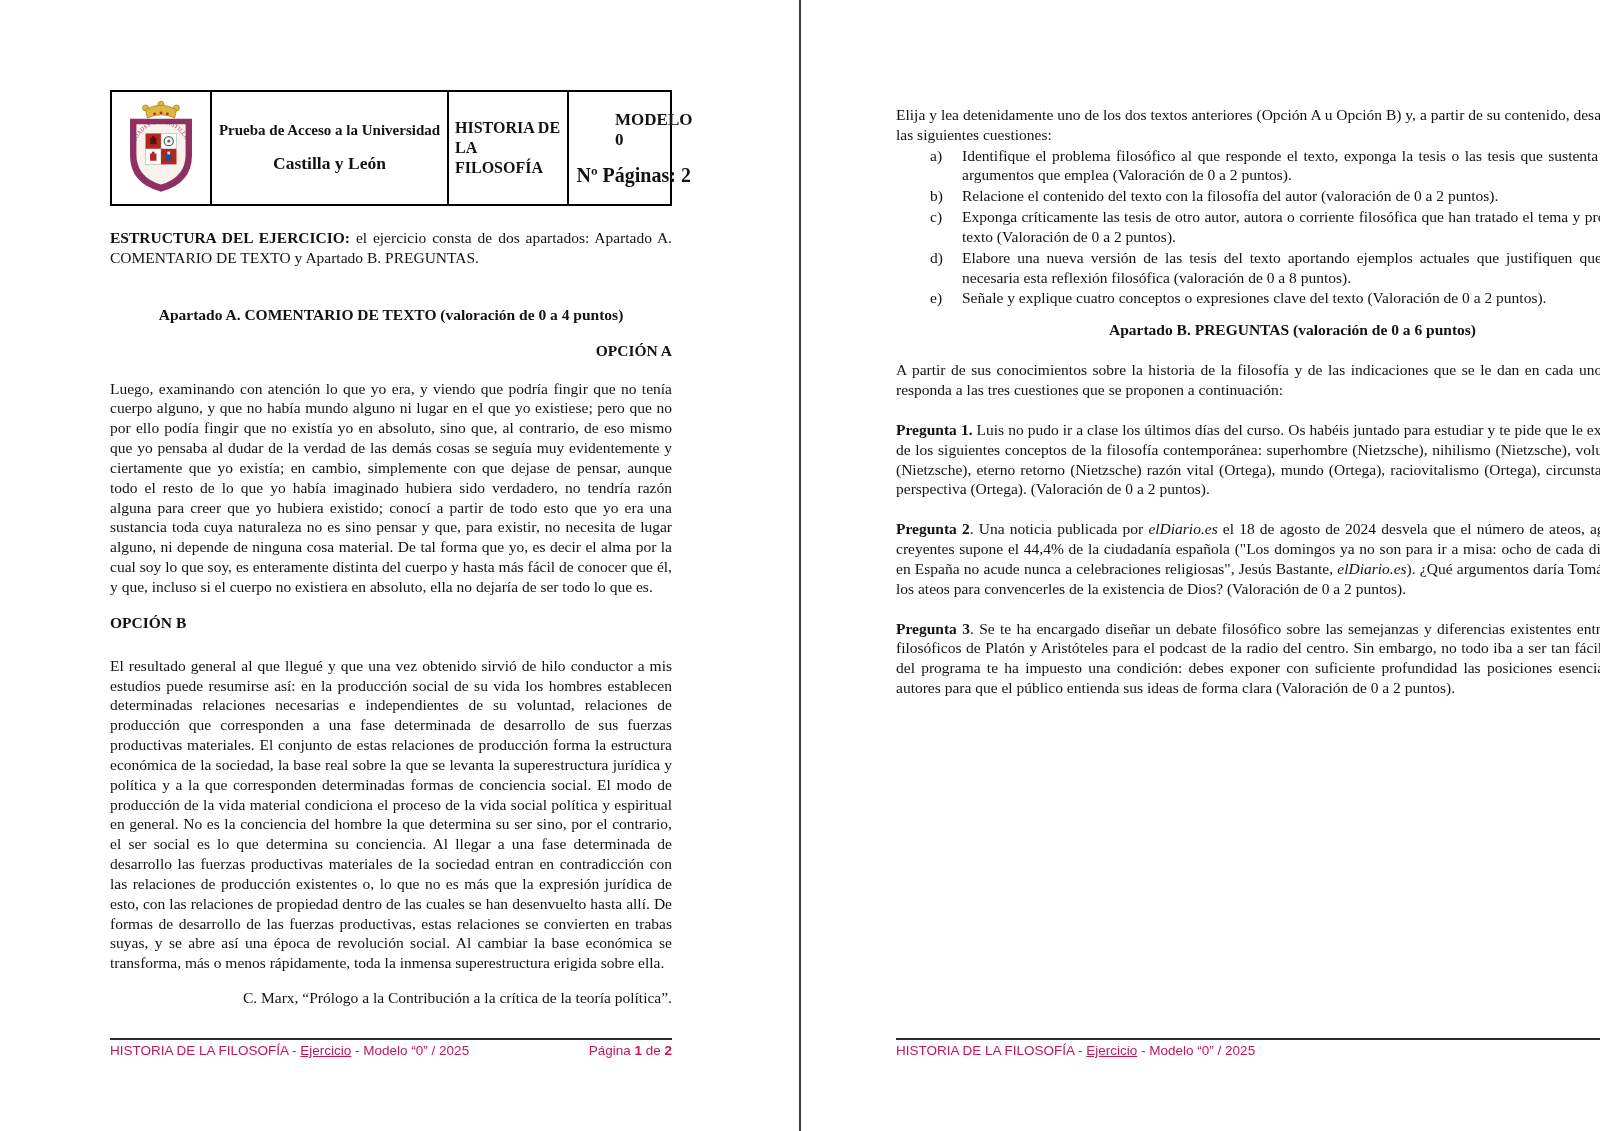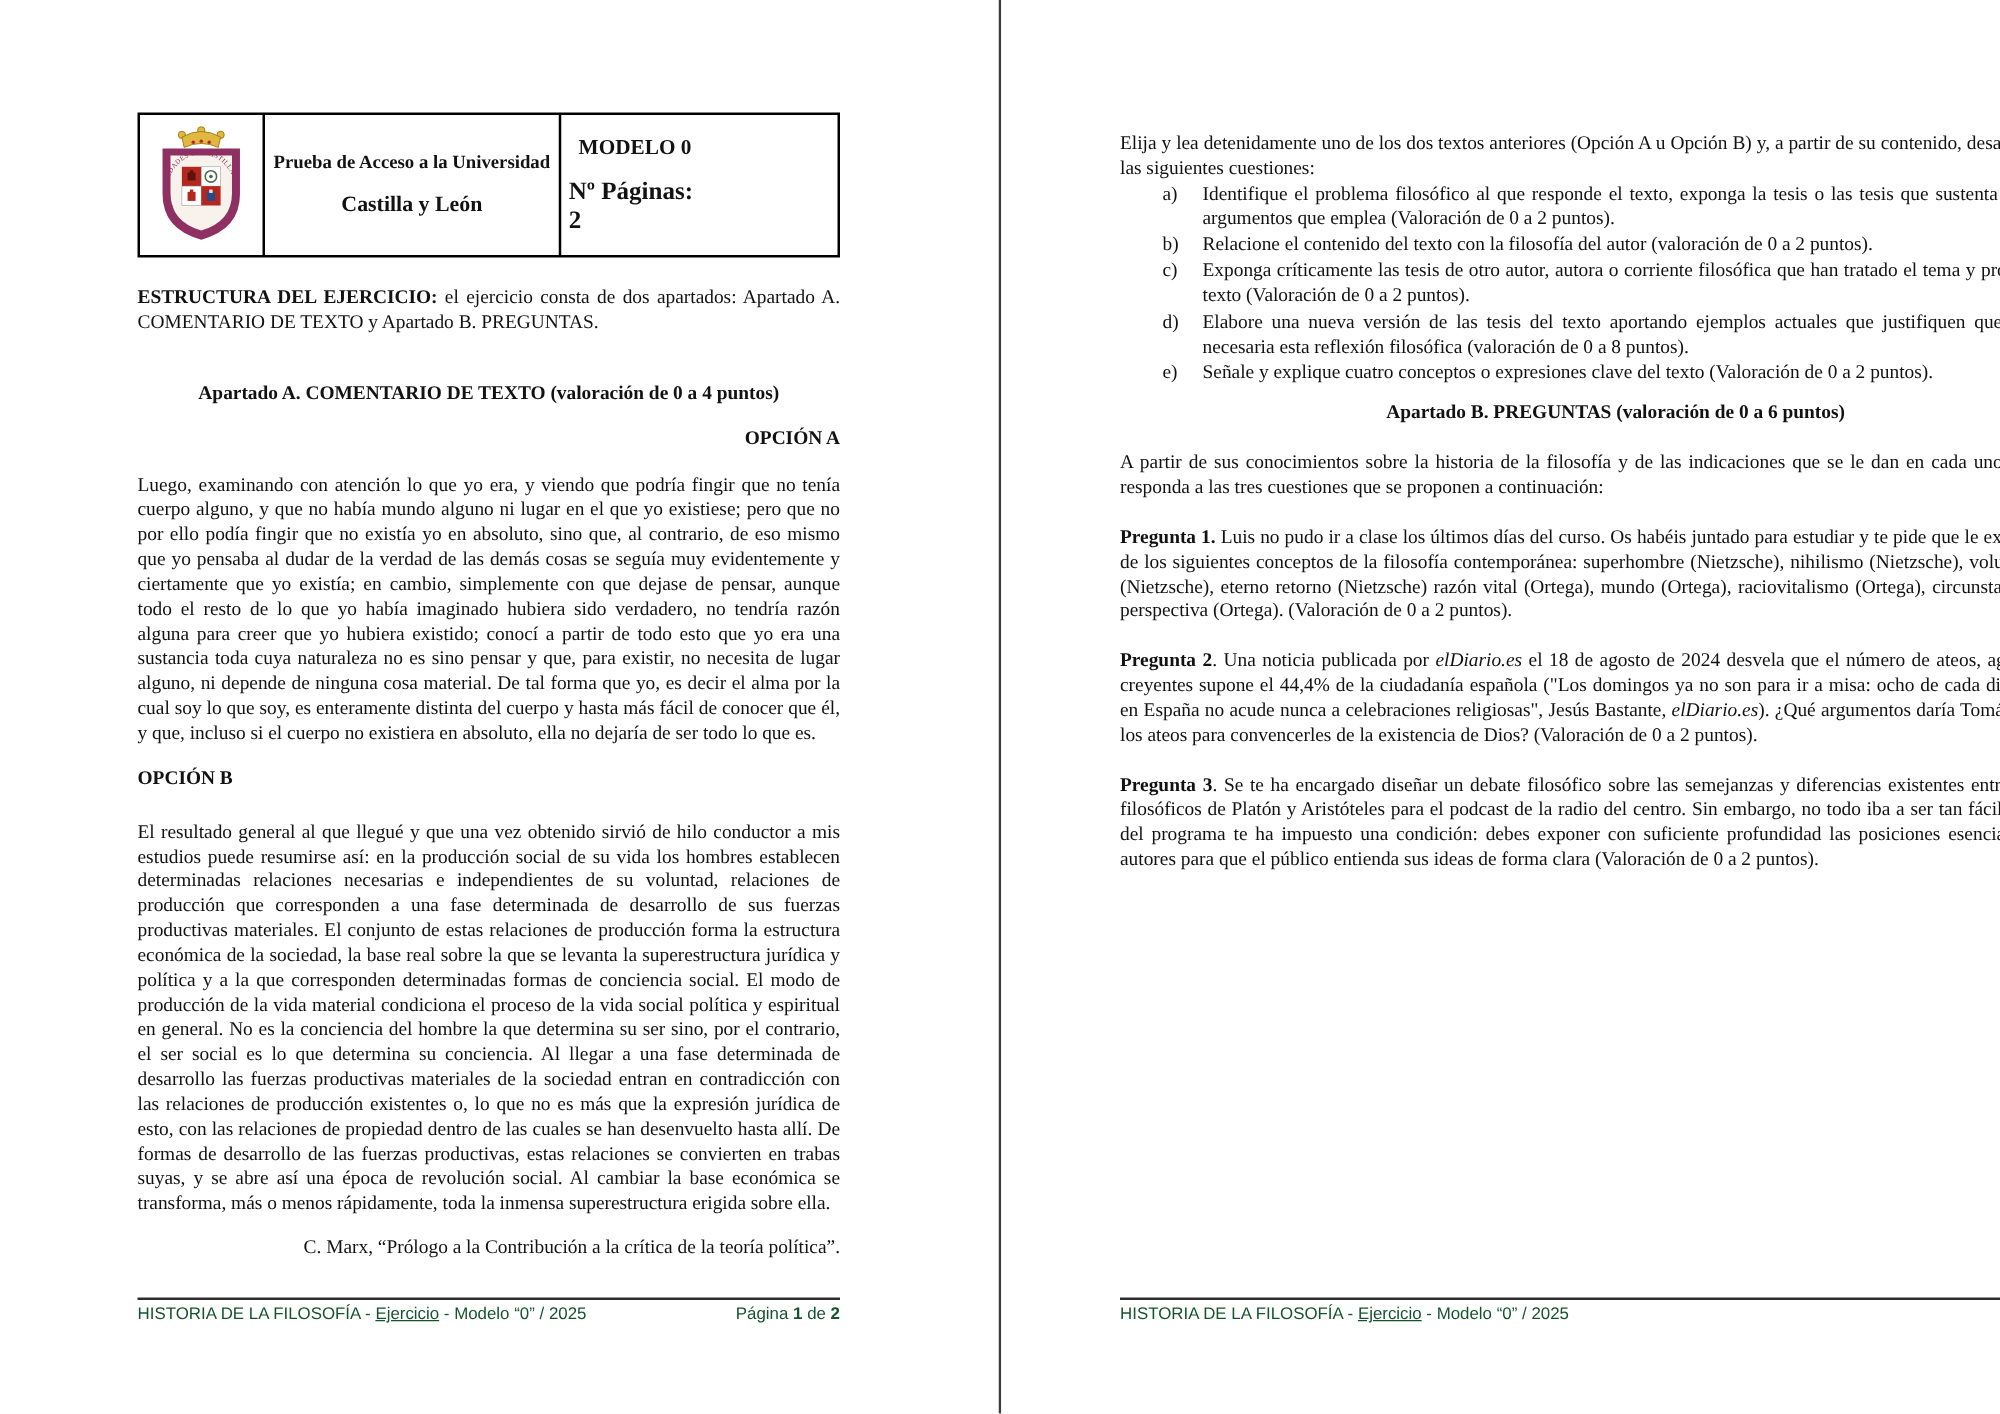--- a/index.html
+++ b/index.html
@@ -10,21 +10,21 @@
   .page-2{left:801px;width:947px;padding:105px 59px 0 95px;}
   .divider{position:absolute;left:799px;top:0;width:2px;height:1131px;background:#3c3c3c;}
 
   
   .header-table{display:grid;grid-template-columns:98px 237px 120px 1fr;border:2px solid #000;height:112px;}
   .ht-cell{border-left:2px solid #000;display:flex;flex-direction:column;align-items:center;justify-content:center;text-align:left;padding:4px 6px;box-sizing:border-box;}
   .ht-cell:first-child{border-left:none;}
   .ht-title1{font-weight:bold;font-size:15px;margin-bottom:14px;}
   .ht-title2{font-weight:bold;font-size:17.5px;}
   .ht-subject{font-weight:bold;font-size:16px;line-height:1.25;}
-  .ht-model{font-weight:bold;font-size:17px;margin-bottom:14px;}
+  .ht-model{font-weight:bold;font-size:17px;margin-bottom:14px;margin-left:40px;}
   .ht-pages{font-weight:bold;font-size:20px;}
 
   .body-text{font-size:15.5px;line-height:1.28;}
   .just{text-align:justify;}
   .center-bold{text-align:center;font-weight:bold;font-size:15.5px;}
   .opt-label{font-weight:bold;font-size:15.5px;}
   .attribution{text-align:right;font-size:15.5px;}
 
   .estructura{margin-top:22px;}
   .apartado-a{margin-top:38px;}
@@ -35,21 +35,21 @@
   .opcion-b-text{margin-top:24px;}
 
   .cuestion{position:relative;padding-left:66px;margin-top:1px;}
   .cuestion .marker{position:absolute;left:34px;top:0;}
   .apartado-b{margin-top:13px;}
   .intro2{margin-top:21px;}
   .pregunta{margin-top:20px;}
 
   .footer{position:absolute;top:1038px;border-top:2px solid #2e2e2e;padding-top:3px;
           display:flex;justify-content:space-between;align-items:baseline;
-          font-family:"Liberation Sans",sans-serif;font-size:13.5px;color:#14532d;}
+          font-family:"Liberation Sans",sans-serif;font-size:13.5px;color:#be185d;}
   .page-1 .footer{left:110px;right:127px;}
   .page-2 .footer{left:95px;right:59px;}
 
   .logo-svg{width:82px;height:100px;display:block;}
 </style>
 </head>
 <body>
 
 <div class="canvas">
 
@@ -91,20 +91,23 @@
             <rect x="33" y="60" width="7" height="8" fill="#b5271e"></rect>
             <rect x="35" y="58" width="3" height="3" fill="#b5271e"></rect>
             <rect x="50" y="60" width="7" height="8" fill="#274a8a"></rect>
             <rect x="52" y="58" width="3" height="3" fill="#e6e6e6"></rect>
           </g>
         </svg>
       </div>
       <div class="ht-cell">
         <div class="ht-title1">Prueba de Acceso a la Universidad</div>
         <div class="ht-title2">Castilla y León</div>
+      </div>
+      <div class="ht-cell">
+        <div class="ht-subject">HISTORIA DE LA FILOSOFÍA</div>
       </div>
       <div class="ht-cell">
         <div class="ht-model">MODELO 0</div>
         <div class="ht-pages">Nº Páginas: 2</div>
       </div>
     </div>
 
     <p class="body-text just estructura"><span style="font-weight: bold;">ESTRUCTURA DEL EJERCICIO: </span><span>el ejercicio consta de dos apartados: Apartado A. COMENTARIO DE TEXTO y Apartado B. PREGUNTAS.</span></p>
 
     <p class="center-bold apartado-a">Apartado A. COMENTARIO DE TEXTO (valoración de 0 a 4 puntos)</p>

